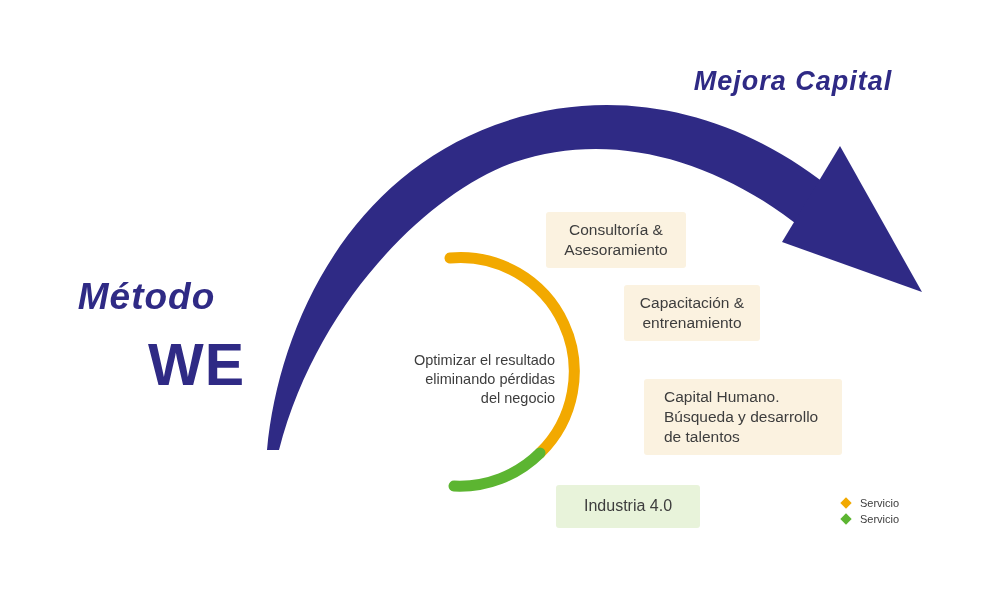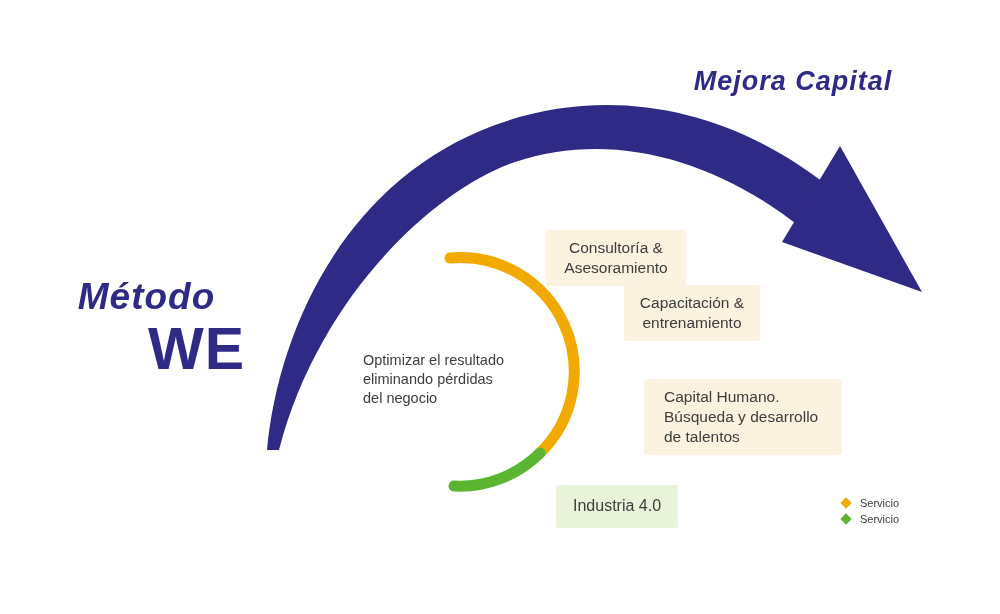--- a/index.html
+++ b/index.html
@@ -30,21 +30,21 @@
     font-weight: 600;
     letter-spacing: 1px;
     padding-right: 2px;
     text-align: center;
   }
   .brand .we {
     font-size: 59px;
     font-weight: 700;
     line-height: 0.92;
     letter-spacing: 1px;
-    margin-top: 4px;
+    margin-top: 20px;
   }
   .brand .lean {
     font-size: 59px;
     font-weight: 700;
     line-height: 0.95;
   }
   
   .tagline {
     position: absolute;
     left: 648px; top: 66px;
@@ -54,42 +54,42 @@
     font-style: italic;
     font-weight: 700;
     letter-spacing: 1px;
     color: #2F2A85;
   }
   
   .center-text {
     position: absolute;
     left: 363px; top: 351px;
     width: 192px;
-    text-align: left;
+    text-align: right;
     font-size: 14.5px;
     line-height: 1.32;
     color: #3d3d3d;
   }
   
   .box {
     position: absolute;
     background: #FBF2E0;
     border-radius: 3px;
     color: #3d3d3d;
     font-size: 15.5px;
     line-height: 1.3;
     padding: 8px 12px;
   }
-  .box-consultoria { left: 546px; top: 230px; width: 116px; text-align: center; }
+  .box-consultoria { left: 546px; top: 212px; width: 116px; text-align: center; }
   .box-capacitacion { left: 624px; top: 285px; width: 112px; text-align: center; }
   .box-capital { left: 644px; top: 379px; width: 166px; text-align: left; padding-left: 20px; }
   .box-industria {
     left: 556px; top: 485px;
     background: #E8F3DA;
-    padding: 11px 17px;
+    padding: 11px 28px;
     font-size: 16px;
     text-align: center;
   }
   
   .legend {
     position: absolute;
     left: 842px; top: 497px;
     font-size: 11px;
     color: #3d3d3d;
   }

